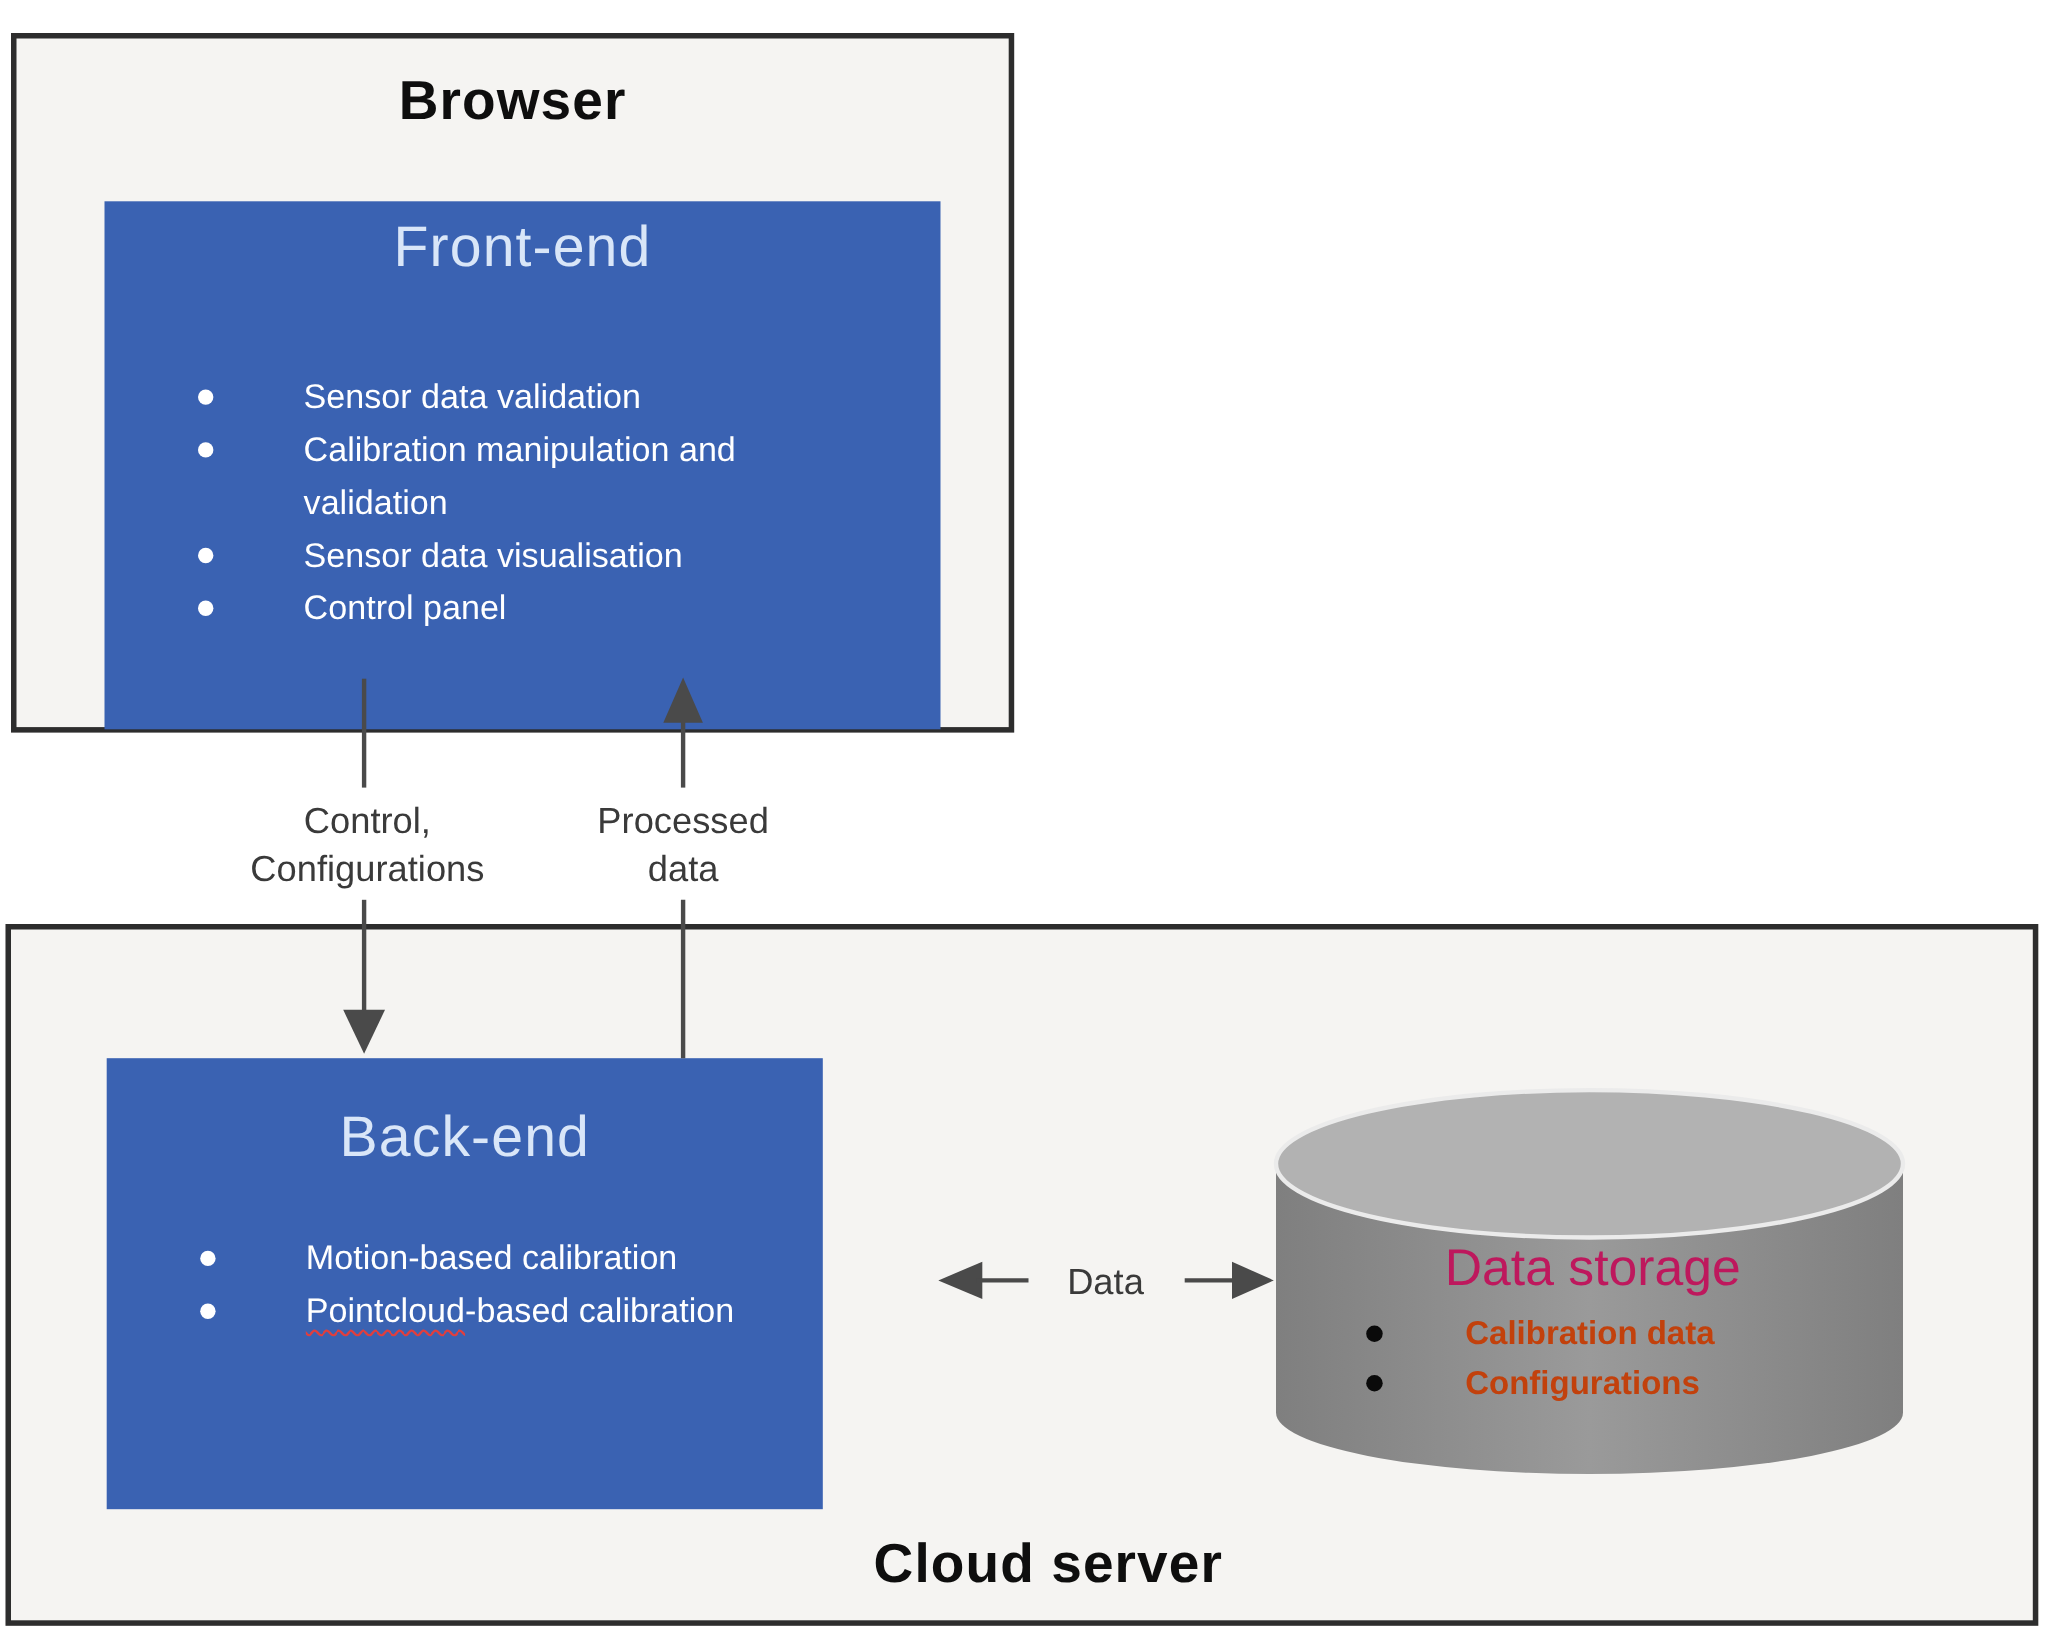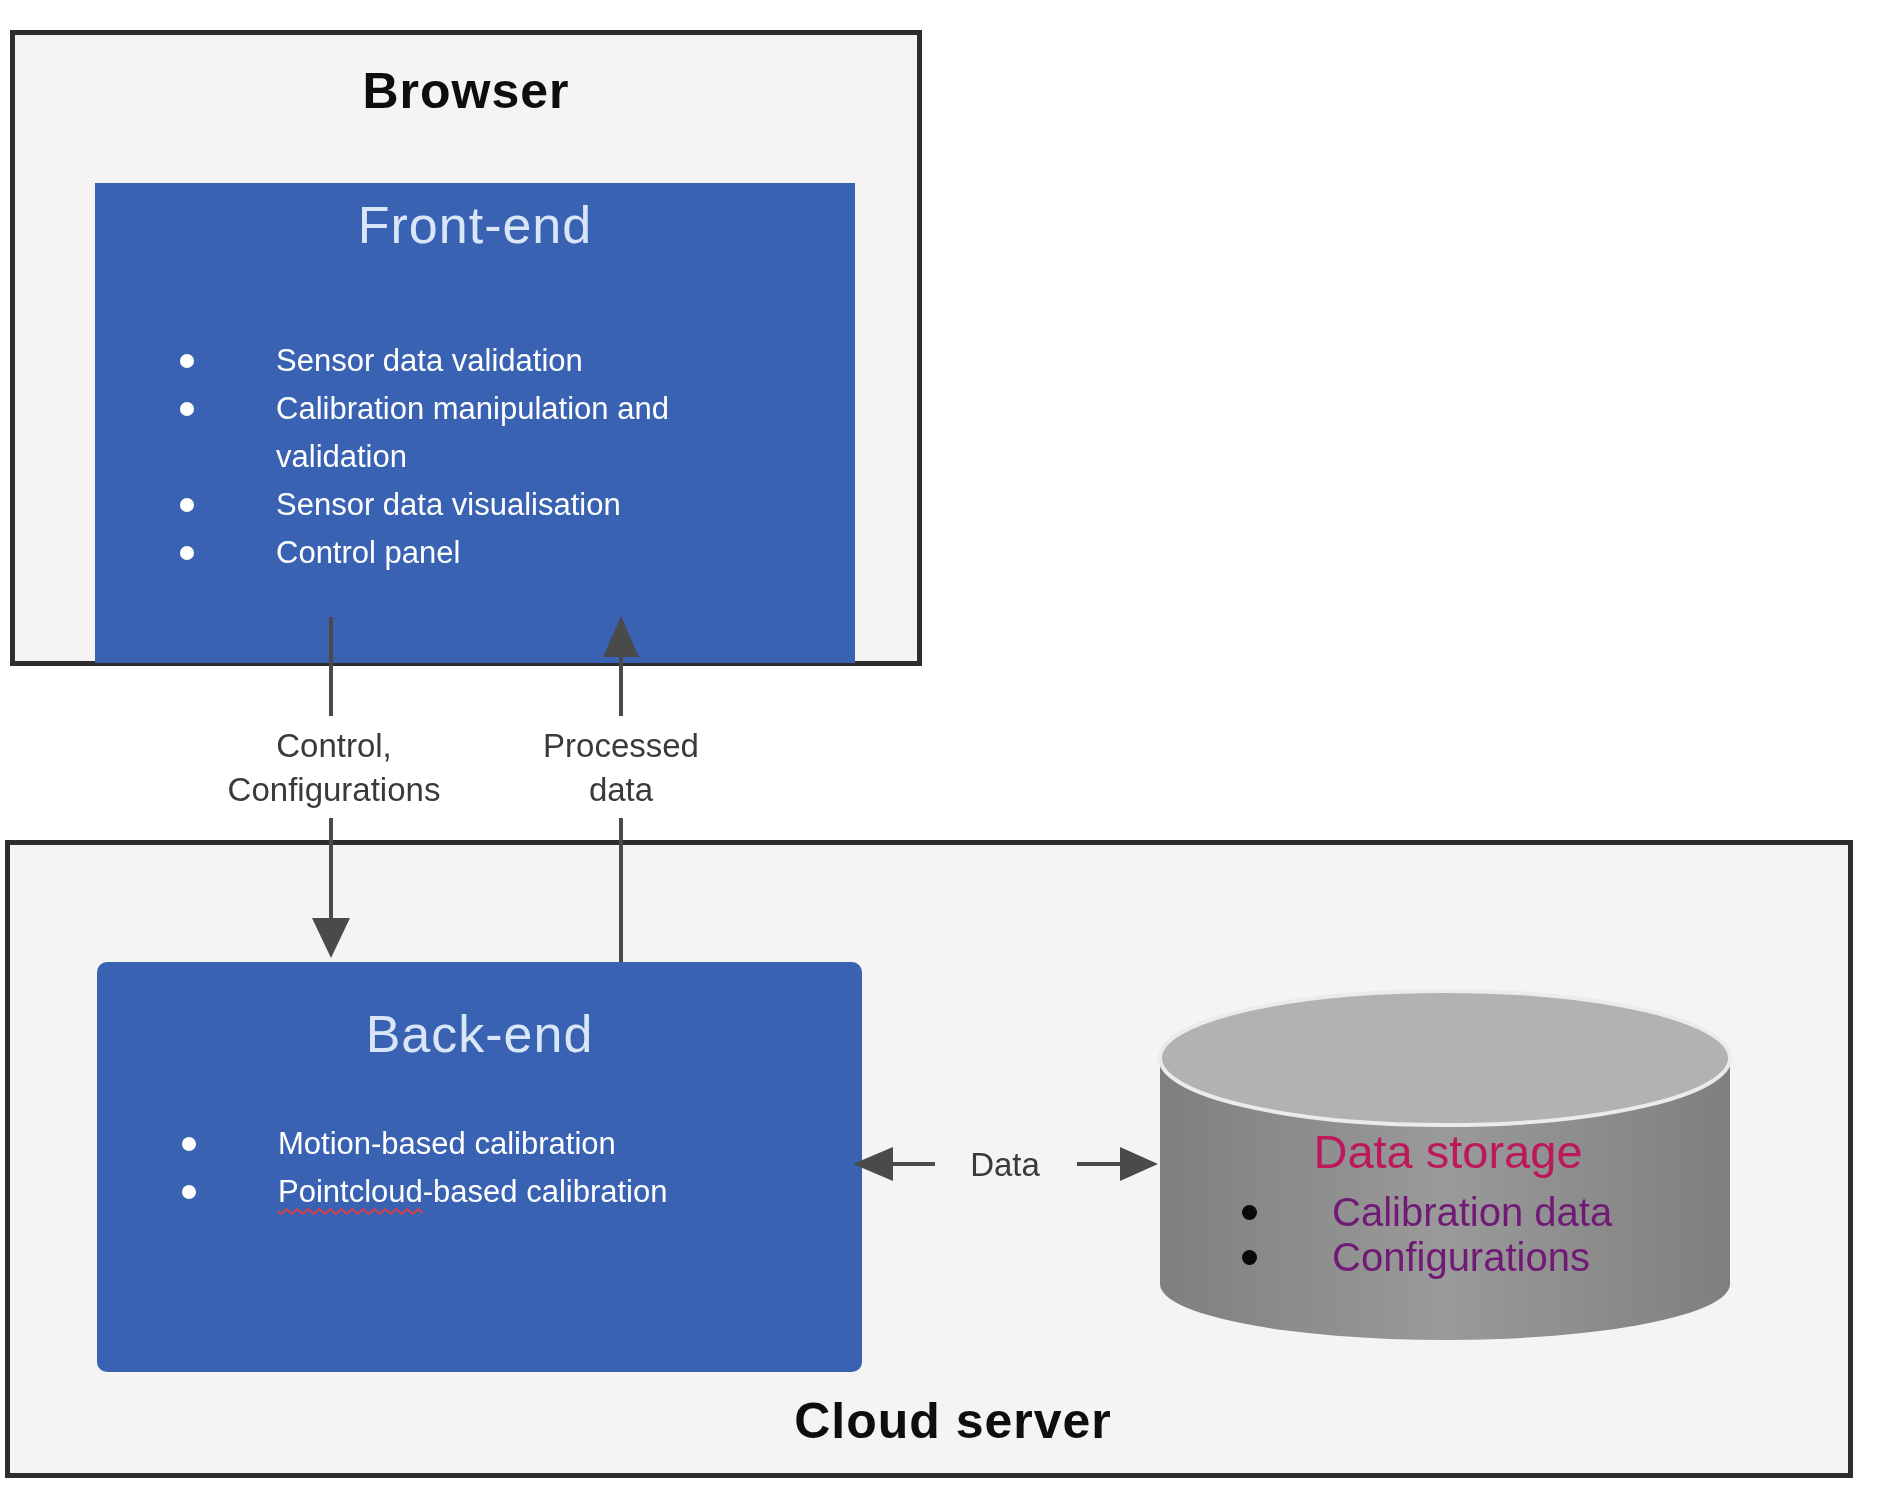--- a/index.html
+++ b/index.html
@@ -30,21 +30,21 @@
   .browser-title{left:10px;top:62px;width:912px;}
   .cloud-title{left:5px;top:1392px;width:1848px;padding-left:24px;}
 
   
   .blue-box{
     position:absolute;
     background:#3a62b2;
     box-sizing:border-box;
   }
   .frontend-box{left:95px;top:183px;width:760px;height:480px;}
-  .backend-box{left:97px;top:962px;width:765px;height:410px;border-radius:10px;}
+  .backend-box{left:97px;top:962px;width:651px;height:410px;}
   .blue-title{
     position:absolute;left:0;width:100%;
     text-align:center;
     font-size:52px;
     color:#d9e6f8;
     letter-spacing:1px;
   }
   .frontend-box .blue-title{top:12px;}
   .backend-box .blue-title{top:42px;}
   .blue-list{
@@ -104,23 +104,24 @@
     font-size:47px;
     color:#be185d;
   }
   .storage-list{
     position:absolute;left:1210px;top:1190px;margin:0;padding:0;
     list-style:none;width:420px;
   }
   .storage-list li{
     position:relative;
     padding-left:122px;
-    font-size:40px;
+    font-size:30px;
     line-height:45px;
-    color:#701a75;
+    color:#c2410c;
+    font-weight:bold;
   }
   .storage-list li::before{
     content:"";
     position:absolute;
     left:32px;top:15px;
     width:15px;height:15px;
     border-radius:50%;
     background:#0a0a0a;
   }
 </style>

